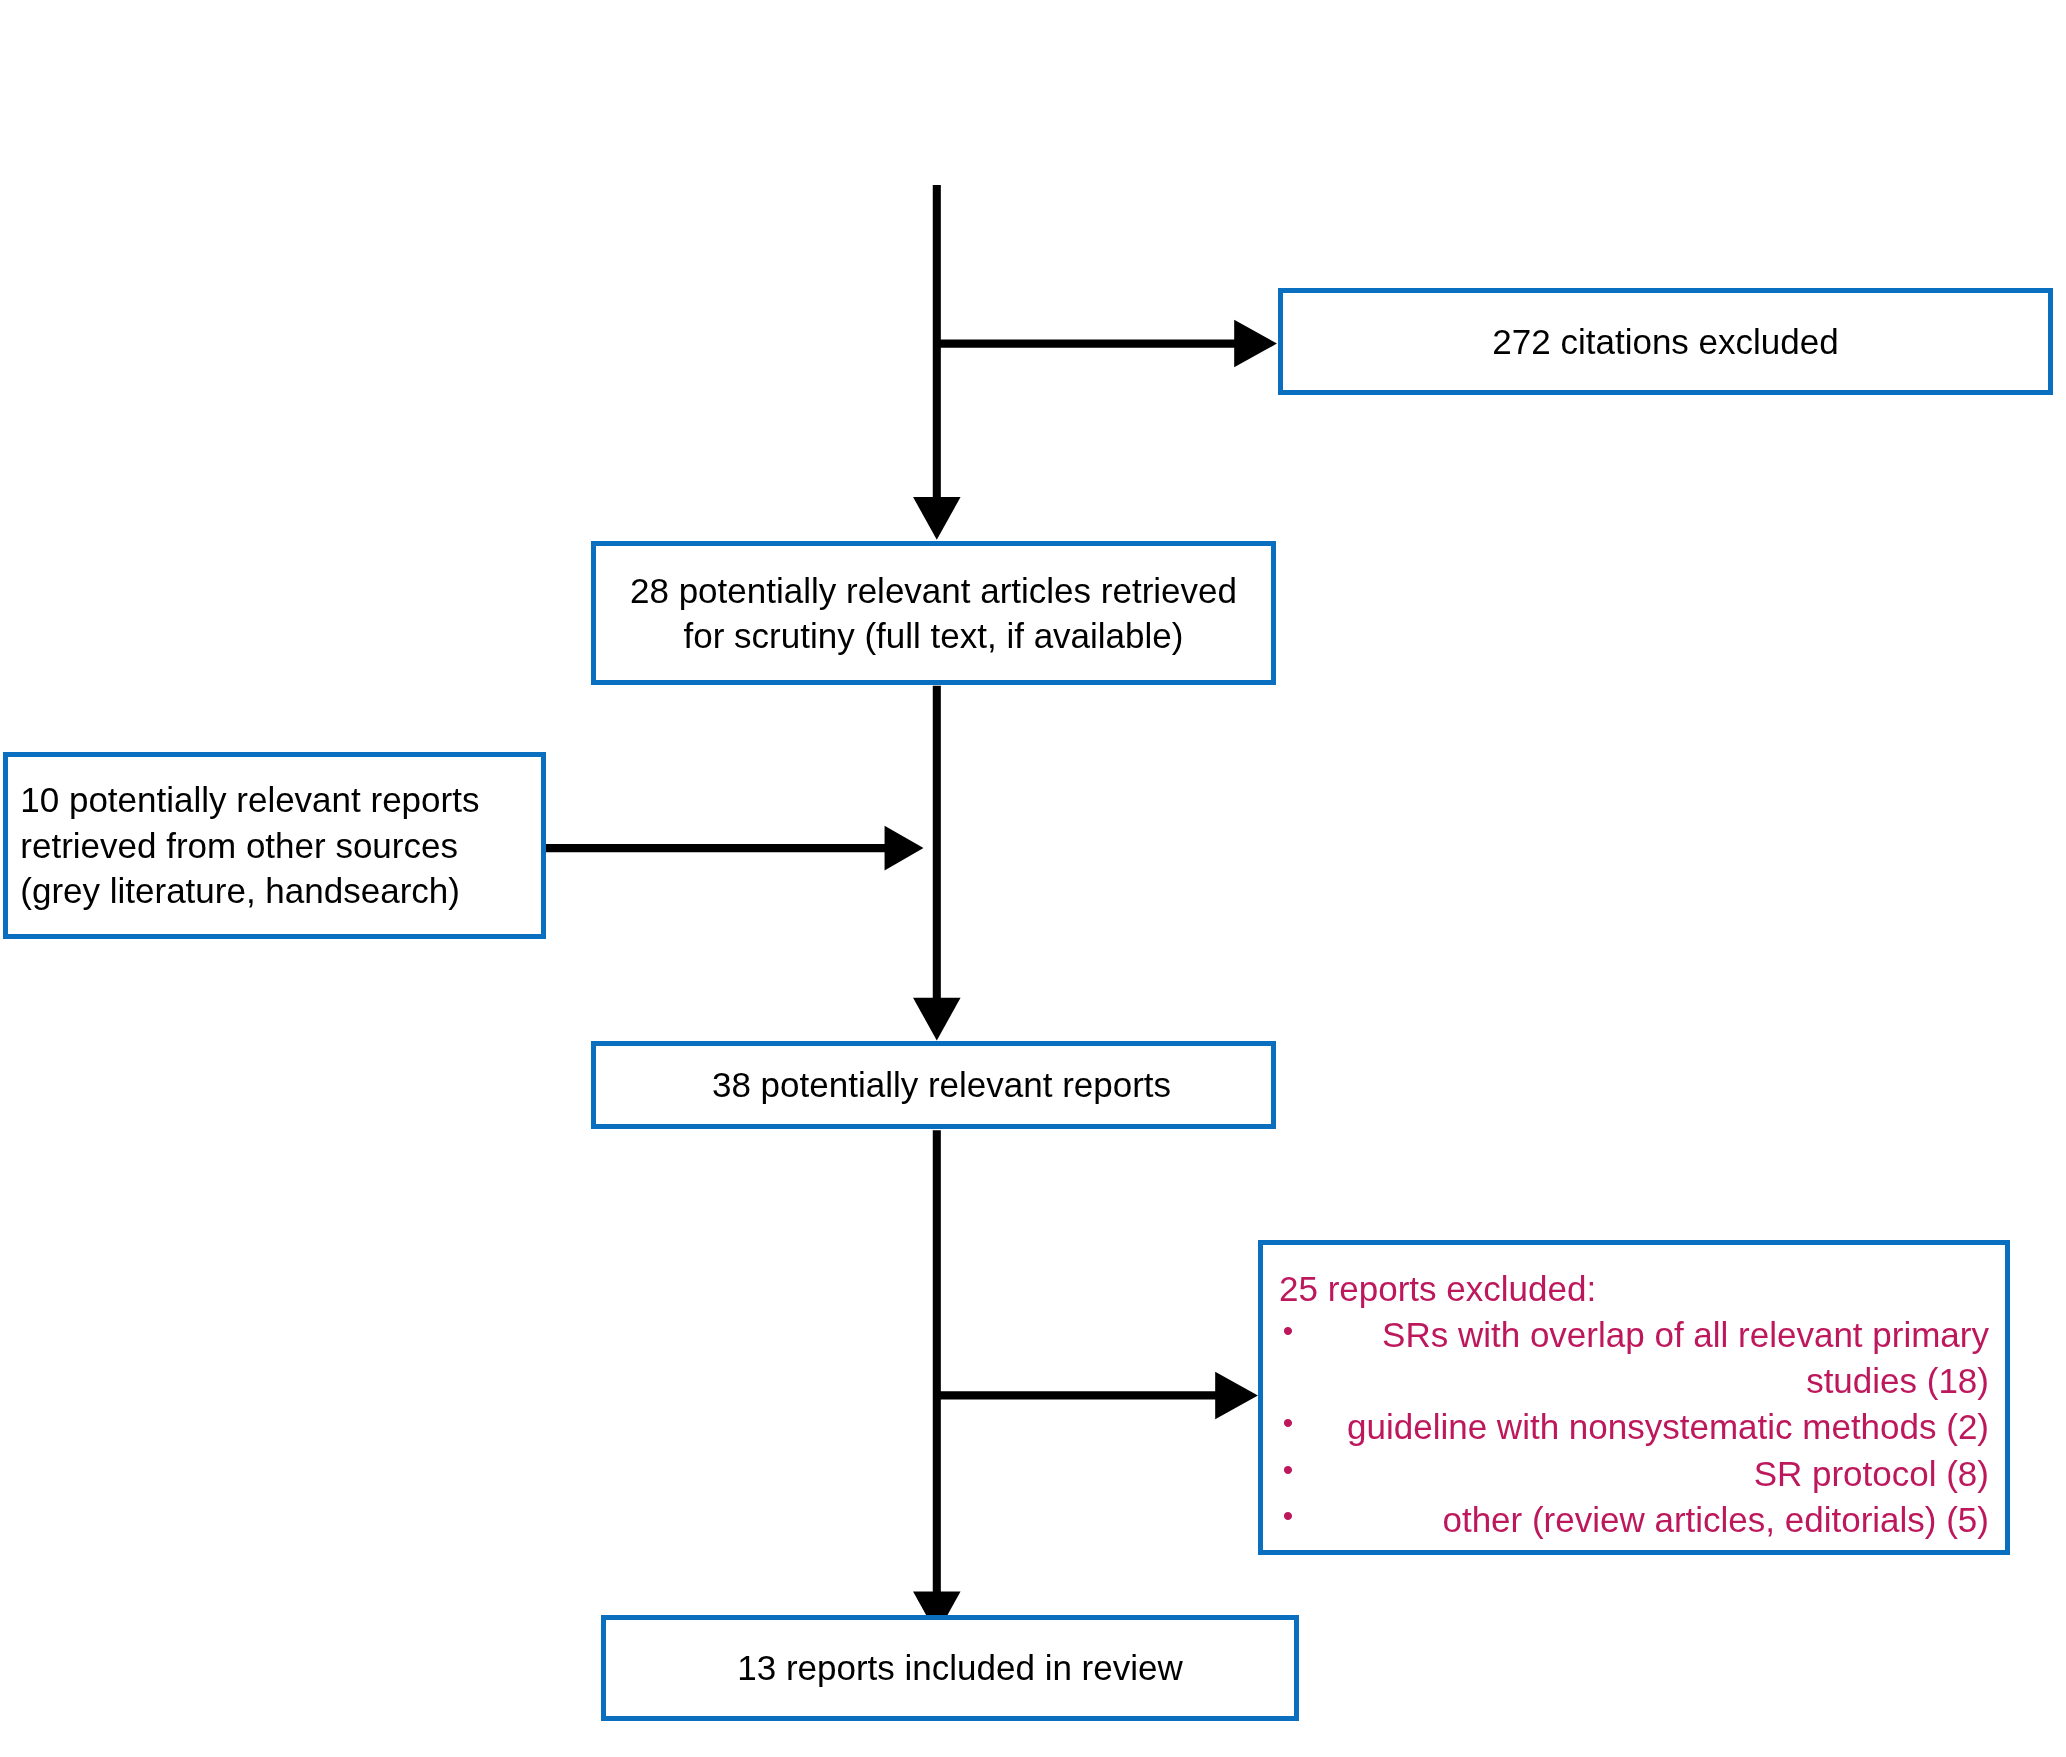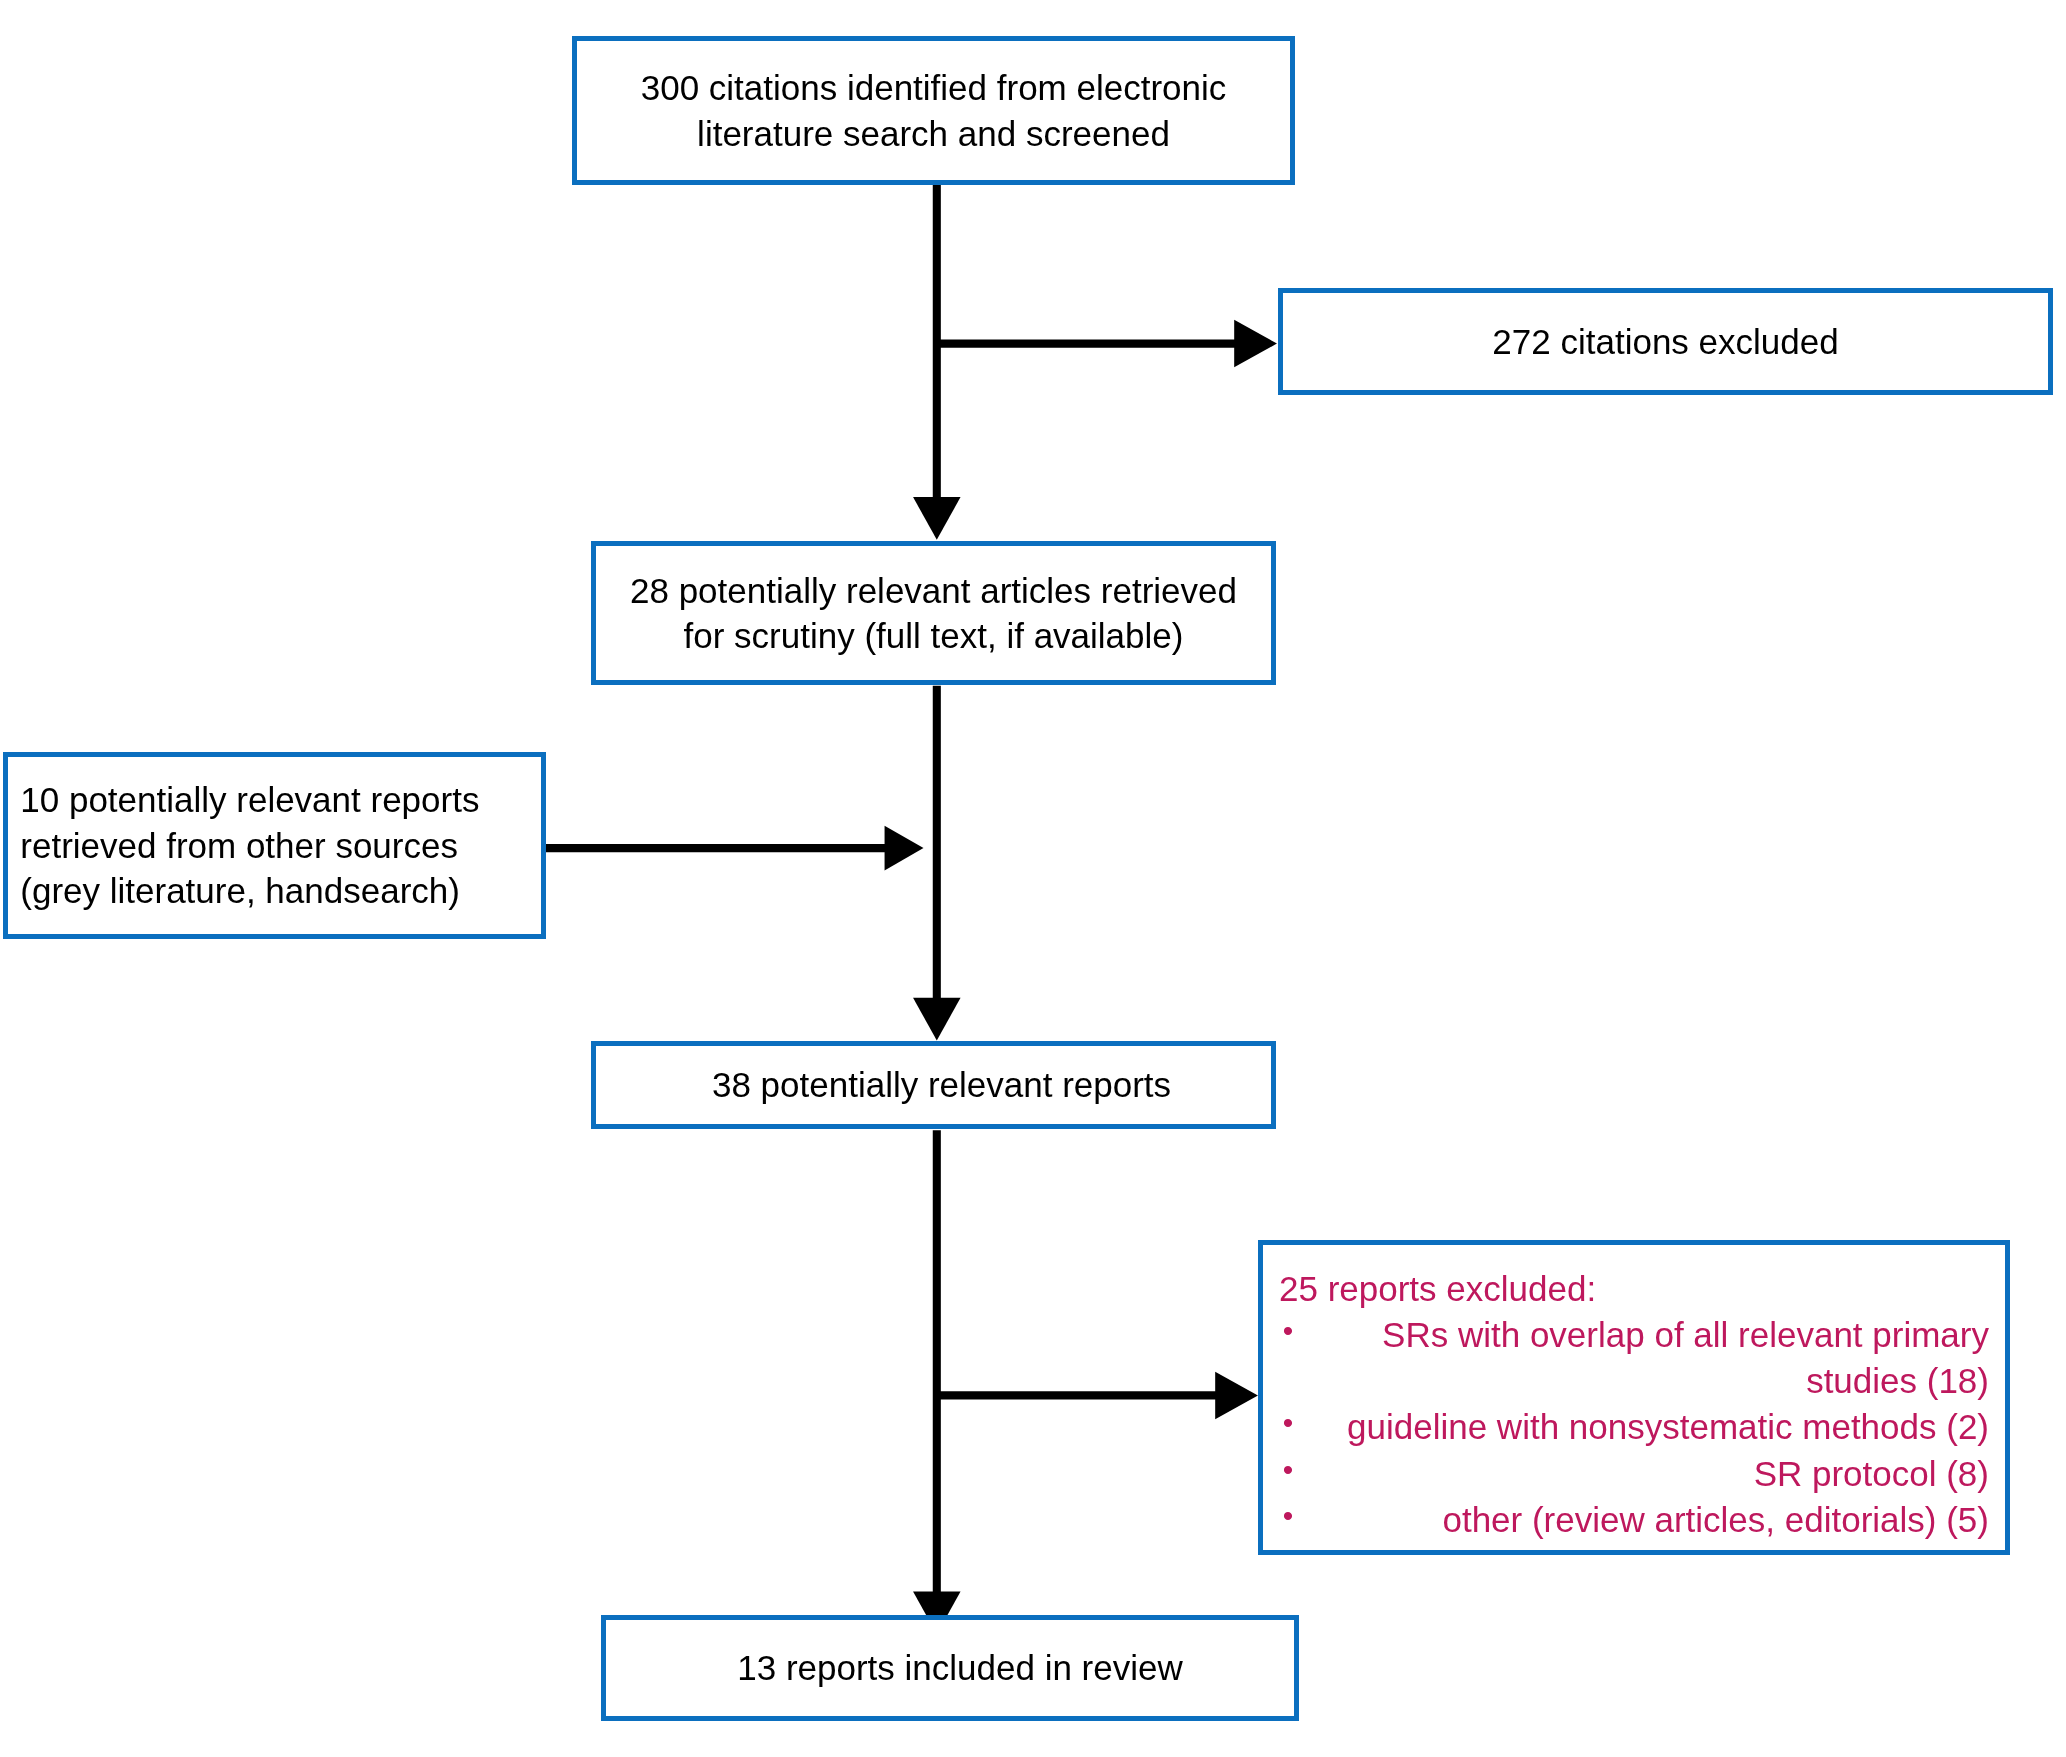--- a/index.html
+++ b/index.html
@@ -128,24 +128,20 @@
       <line x1="1972" y1="2379" x2="1972" y2="3382" stroke="#000000" stroke-width="17"></line>
       <polygon points="1972,3440 1922,3350 2022,3350" fill="#000000"></polygon>
     </g>
 
     <g>
       <line x1="1972" y1="2937" x2="2588" y2="2937" stroke="#000000" stroke-width="17"></line>
       <polygon points="2648,2937 2558,2887 2558,2987" fill="#000000"></polygon>
     </g>
   </svg>
 
-  <div class="node" id="node-identified">
-    <span class="txt">300 citations identified from electronic
-literature search and screened</span>
-  </div>
 
   <div class="node" id="node-excluded-citations">
     <span class="txt">272 citations excluded</span>
   </div>
 
   <div class="node" id="node-retrieved">
     <span class="txt">28 potentially relevant articles retrieved
 for scrutiny (full text, if available)</span>
   </div>
 

